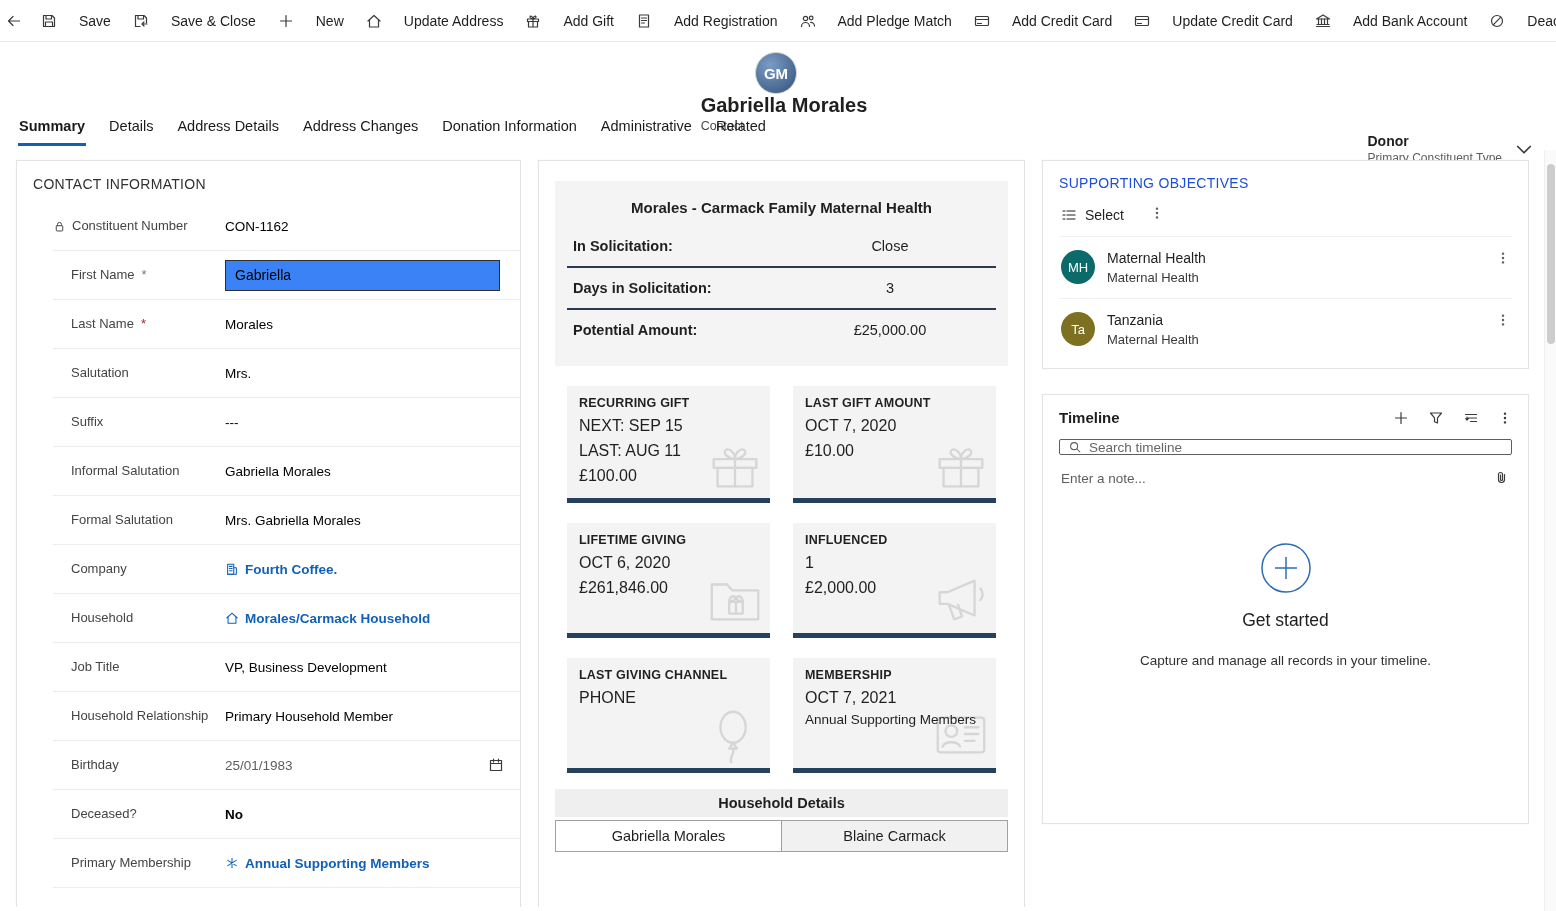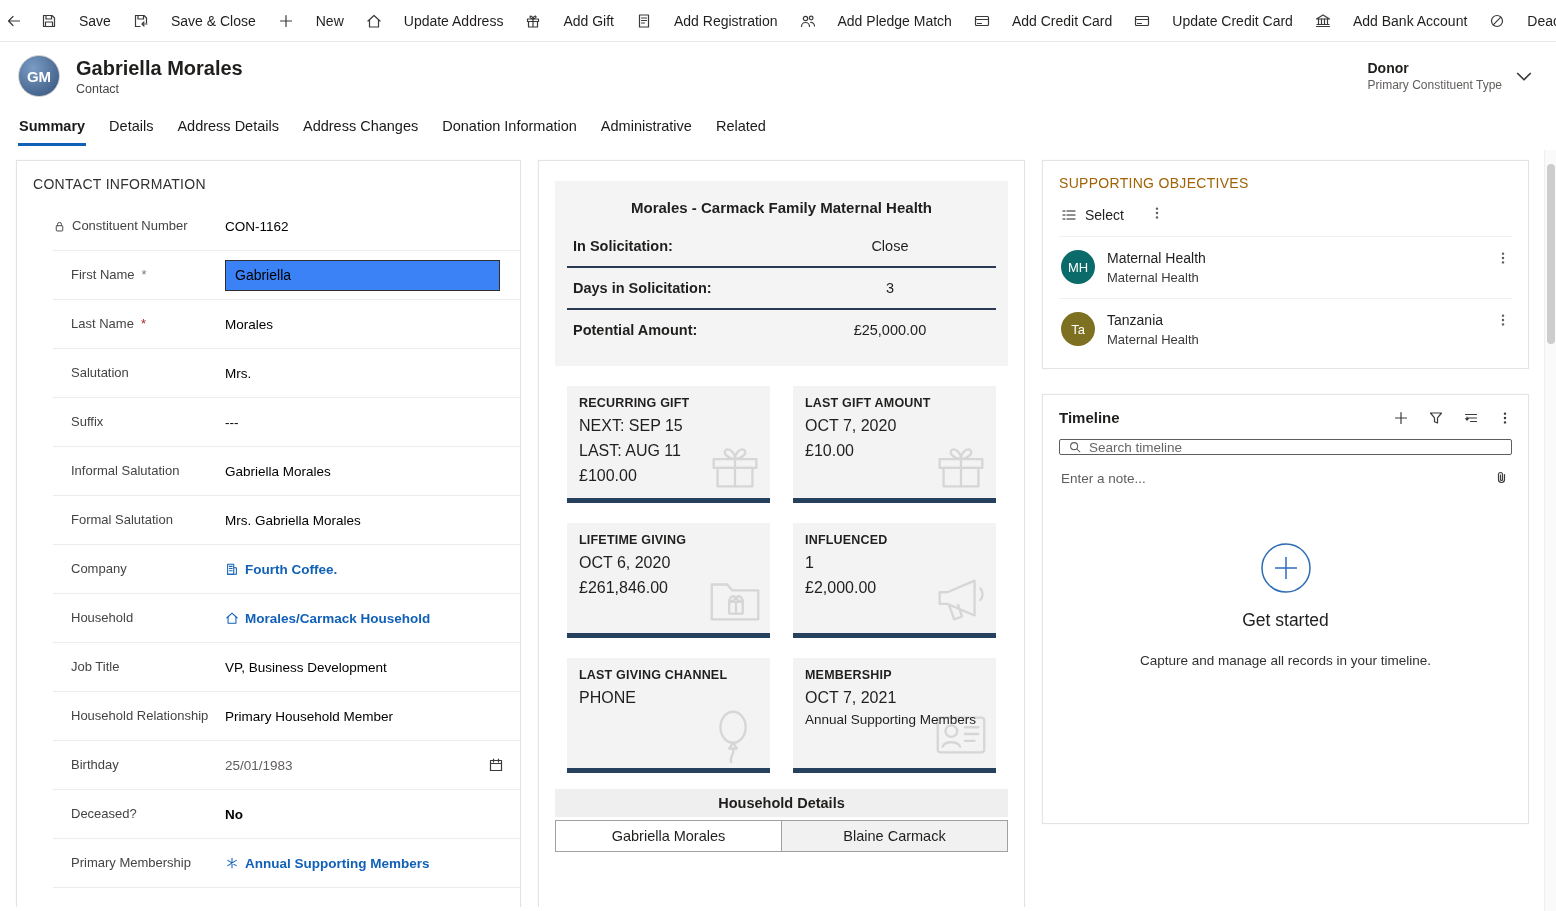--- a/index.html
+++ b/index.html
@@ -15,21 +15,21 @@
   .backbtn { width:34px; height:34px; display:flex; align-items:center; justify-content:center;
              background:none; border:none; color:#3b3a39; cursor:pointer; }
   .cmd-divider { width:1px; height:22px; background:#e1e1e1; margin:0 6px 0 2px; }
   .cmd { display:flex; align-items:center; gap:22px; background:none; border:none;
          height:42px; padding:0 11px; font-size:14px; color:#201f1e; cursor:pointer;
          font-family:inherit; white-space:nowrap; }
   .cmd svg { color:#3b3a39; }
   .cmd-more { padding:0 8px; color:#3b3a39; }
 
   
-  .rec-header { display:flex; align-items:center; padding:10px 22px 8px 18px; height:66px; }
+  .rec-header { display:flex; align-items:center; padding:10px 22px 8px 18px; height:66px;flex-direction:column; }
   .avatar-photo { width:42px; height:42px; border-radius:50%; flex:none;
     background:radial-gradient(circle at 35% 30%, #7a9cc4, #33517a); color:#fff;
     display:flex; align-items:center; justify-content:center; font-size:15px; font-weight:bold;
     border:1px solid #d0d0d0; }
   .rec-title { margin-left:16px; }
   .rec-name { font-size:20px; font-weight:700; color:#201f1e; }
   .rec-entity { font-size:12.5px; color:#484644; margin-top:2px; }
   .rec-right { margin-left:auto; display:flex; align-items:center; gap:12px; }
   .rec-type { font-size:14px; font-weight:700; color:#201f1e; }
   .rec-type-label { font-size:12px; color:#605e5c; margin-top:2px; }
@@ -88,21 +88,21 @@
   .hh-title { background:#efefef; text-align:center; font-weight:700; font-size:14.5px;
               padding:6px 0; }
   .hh-row { display:flex; margin-top:3px; }
   .hh-cell { flex:1; text-align:center; font-size:14.5px; padding:7px 0; border:1px solid #a0a0a0;
              background:#fff; cursor:pointer; }
   .hh-cell + .hh-cell { border-left:none; background:#f1f1f1; }
 
   
   .right-col { display:flex; flex-direction:column; gap:25px; }
   .so-card { padding:14px 16px 8px; }
-  .so-title { font-size:14px; color:#a16207; letter-spacing:.3px; }
+  .so-title { font-size:14px; color:#1d4ed8; letter-spacing:.3px; }
   .so-tools { display:flex; align-items:center; gap:8px;
               padding:14px 2px 12px; font-size:14px; color:#201f1e; }
   .so-select { display:flex; align-items:center; gap:8px; background:none; border:none;
                font-size:14px; font-family:inherit; color:#201f1e; cursor:pointer; }
   .so-more { margin-left:18px; background:none; border:none; color:#605e5c; cursor:pointer; }
   .so-item { display:flex; align-items:flex-start; gap:12px; padding:13px 2px;
              border-top:1px solid #f0f0f0; }
   .so-avatar { width:34px; height:34px; border-radius:50%; color:#fff; font-size:13px;
                display:flex; align-items:center; justify-content:center; flex:none; }
   .so-name { font-size:14px; color:#201f1e; }

